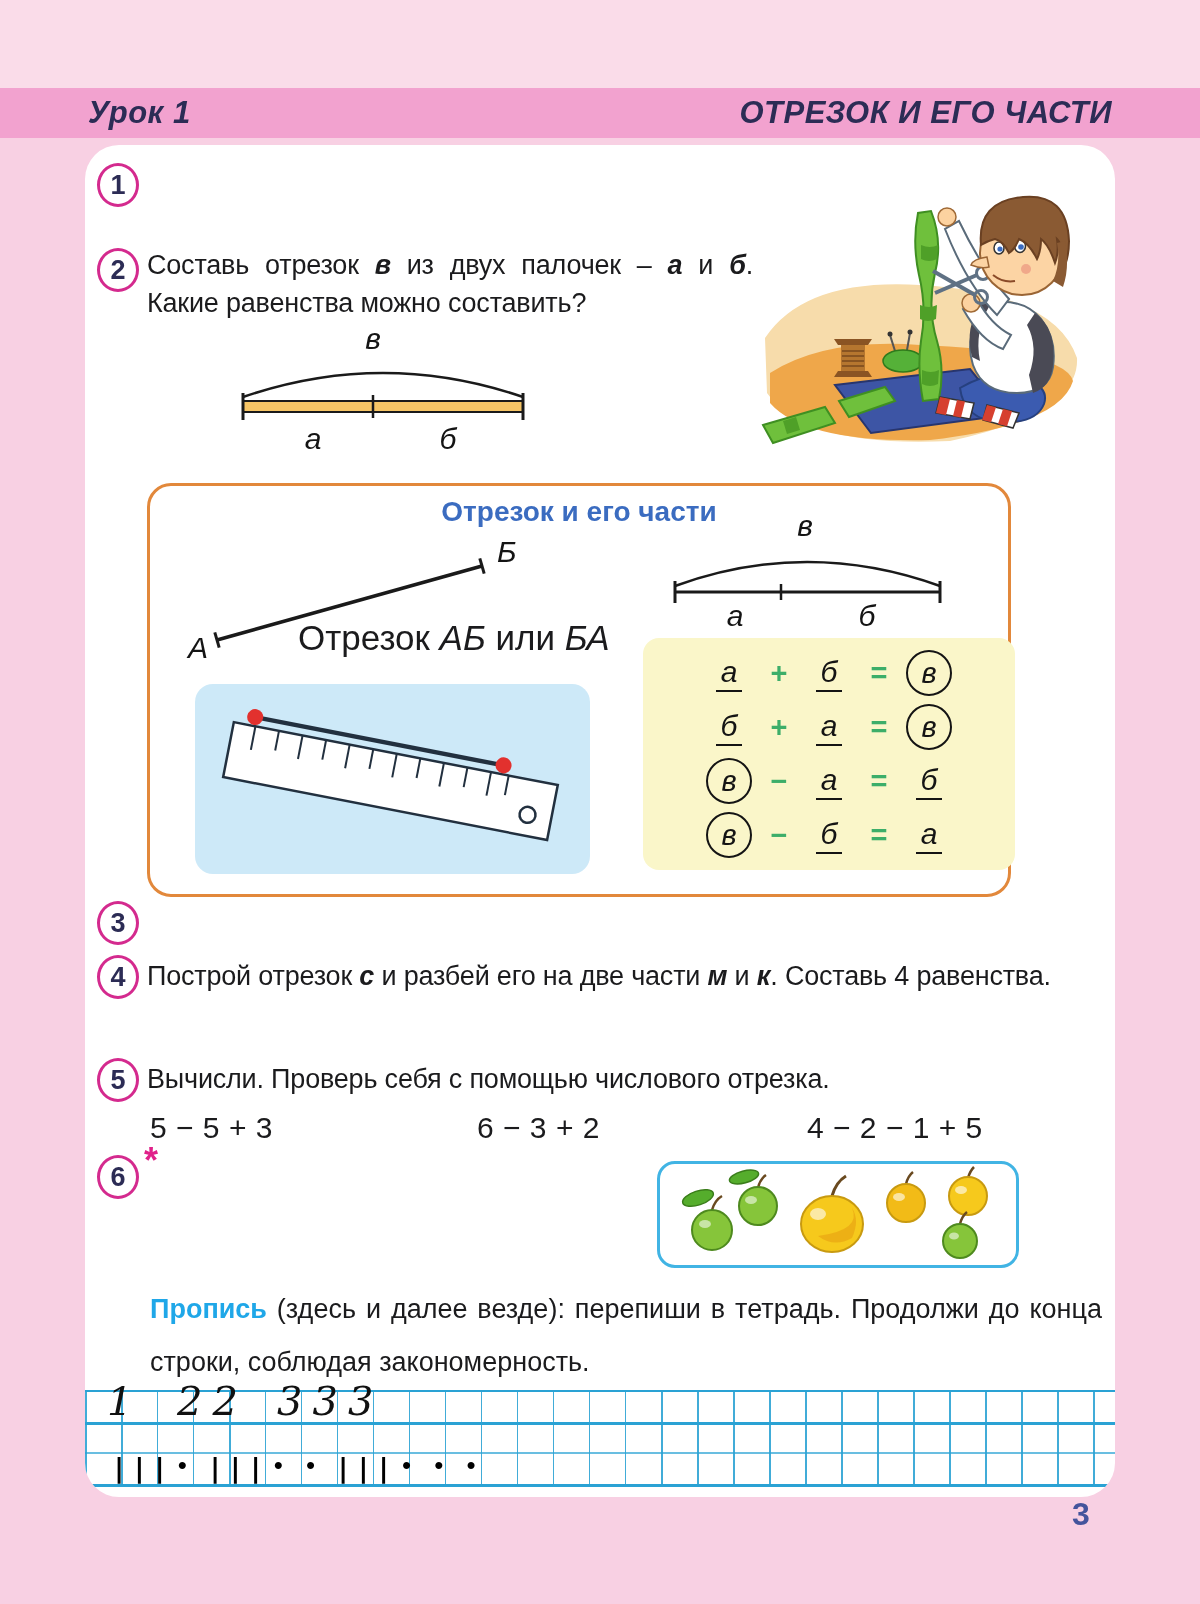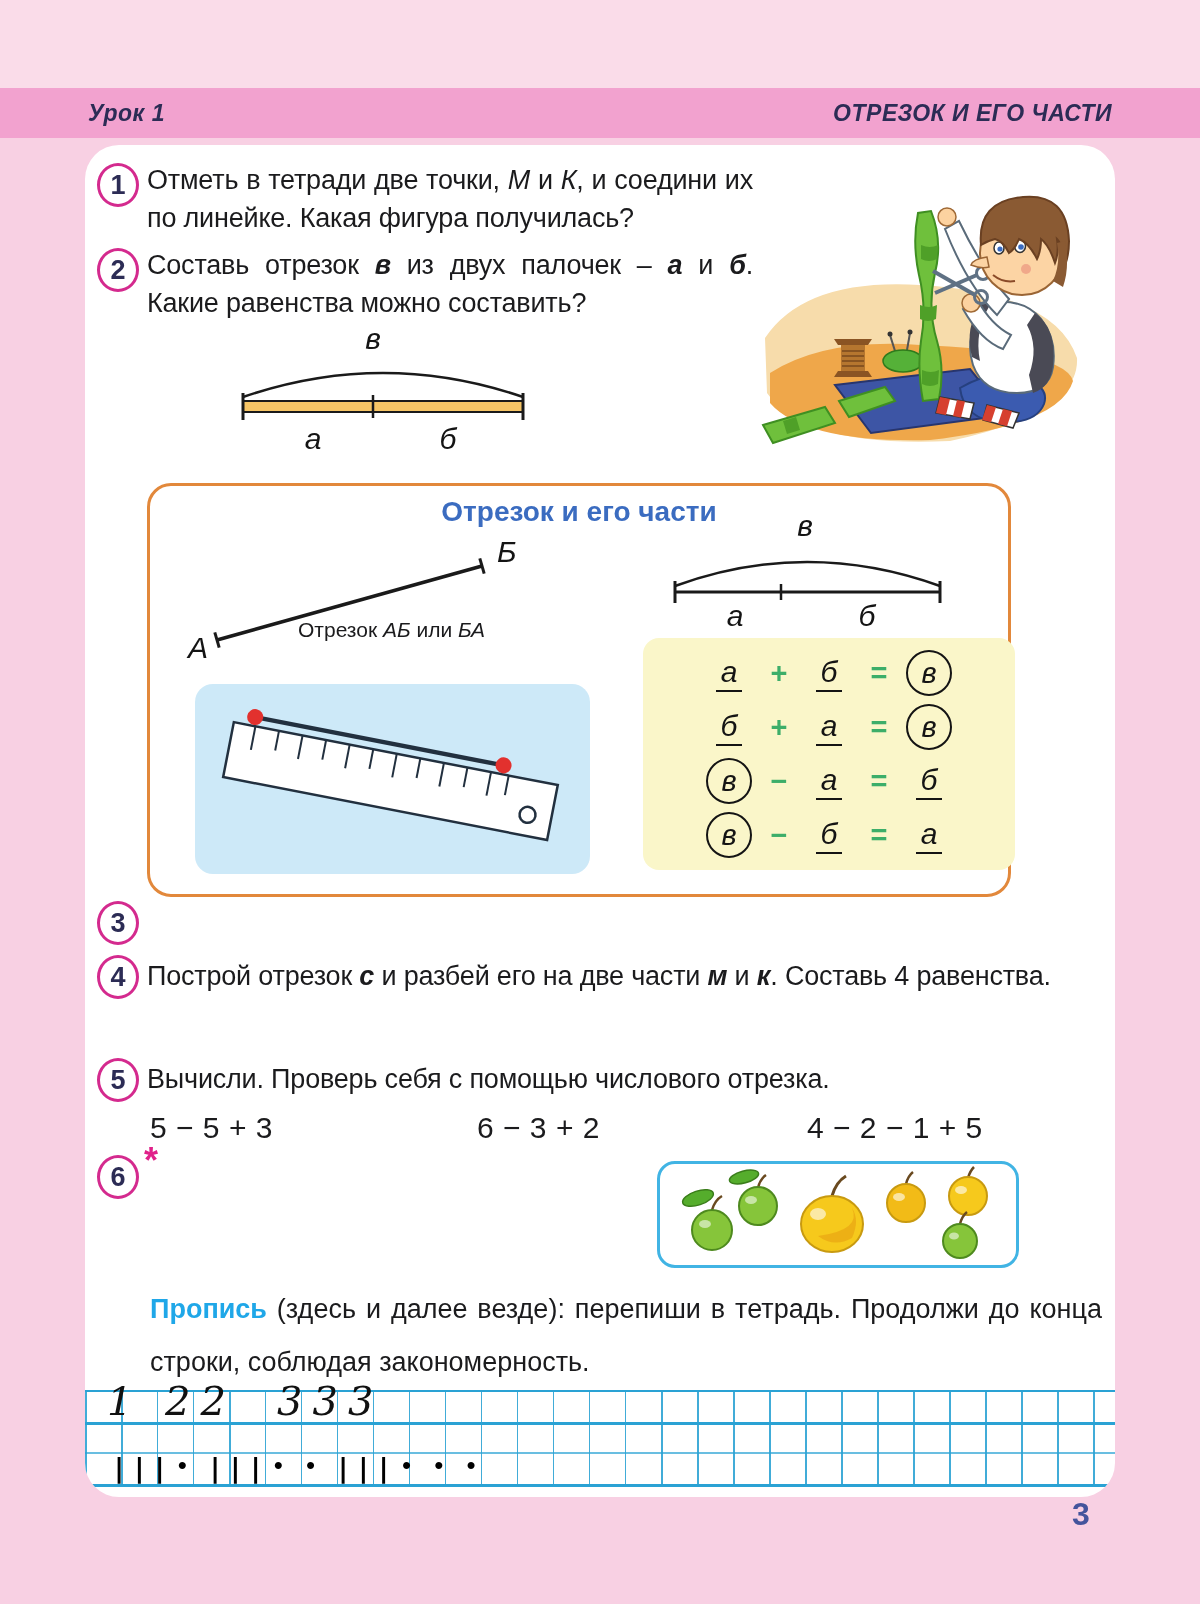--- a/index.html
+++ b/index.html
@@ -13,21 +13,21 @@
   html,body{width:1200px;height:1604px;}
   body{
     position:relative;background:var(--page-bg);overflow:hidden;
     font-family:"Liberation Sans",sans-serif;color:var(--ink);
   }
   .top-strip{position:absolute;left:0;top:0;width:1200px;height:88px;background:var(--top-bg);}
   .band{
     position:absolute;left:0;top:88px;width:1200px;height:50px;background:var(--band);
     display:flex;align-items:center;justify-content:space-between;padding:0 88px;
   }
-  .band span{font-size:23px;font-weight:bold;font-style:italic;color:var(--navy);letter-spacing:.5px;}
+  .band span{font-size:31px;font-weight:bold;font-style:italic;color:var(--navy);letter-spacing:.5px;}
   .card{
     position:absolute;left:85px;top:145px;width:1030px;height:1352px;background:#fff;
     border-radius:34px;overflow:hidden;
   }
   .abs{position:absolute;}
   .badge{
     position:absolute;width:42px;height:44px;border:3px solid var(--magenta);border-radius:50%;
     background:#fff;color:var(--navy);font-weight:bold;font-size:27px;
     display:flex;align-items:center;justify-content:center;
   }
@@ -52,21 +52,21 @@
   .eq-row{
     display:grid;grid-template-columns:58px 42px 58px 42px 58px;justify-content:center;
     align-items:center;justify-items:center;height:54px;
   }
   .eq-letter{font-style:italic;font-size:30px;color:#141414;border-bottom:2.5px solid #141414;padding:0 5px 1px;}
   .eq-circle{
     width:46px;height:46px;border:2.5px solid #141414;border-radius:50%;
     display:flex;align-items:center;justify-content:center;font-style:italic;font-size:29px;color:#141414;
   }
   .eq-op{color:var(--green-op);font-size:29px;font-weight:bold;}
-  .caption{position:absolute;font-size:21px;color:var(--ink);}
+  .caption{position:absolute;font-size:35px;color:var(--ink);}
   .expr{position:absolute;font-size:30px;color:var(--ink);letter-spacing:.5px;}
   .apples-panel{position:absolute;background:#fff;border:3px solid var(--apples-border);border-radius:18px;}
   .propis{position:absolute;font-size:27px;line-height:53px;text-align:justify;}
   .propis b{color:var(--propis-blue);}
   .grid{
     position:absolute;left:0;top:1245px;width:1030px;height:97px;background:
     repeating-linear-gradient(to right,var(--grid-line) 0 1.5px,transparent 1.5px 36px);
   }
   .hline{position:absolute;left:0;width:1030px;background:var(--grid-line-strong);}
   .digit{
@@ -88,21 +88,20 @@
 <div class="band">
   <span>Урок 1</span>
   <span>ОТРЕЗОК И ЕГО ЧАСТИ</span>
 </div>
 
 <div class="card">
 
   <div class="badge" style="left:12px;top:18px;">
     <span>1</span>
   </div>
-  <div class="task-text" style="left:62px;top:16px;width:606px;"><span>Отметь в тетради две точки, </span><span class="i">М</span><span> и </span><span class="i">К</span><span>, и соедини их по линейке. Какая фигура получилась?</span></div>
 
   <div class="badge" style="left:12px;top:103px;">
     <span>2</span>
   </div>
   <div class="task-text" style="left:62px;top:101px;width:606px;"><span>Составь отрезок </span><span class="bi">в</span><span> из двух палочек – </span><span class="bi">а</span><span> и </span><span class="bi">б</span><span>. Какие равенства можно составить?</span></div>
 
   <svg class="abs" style="left:138px;top:178px;" width="320" height="130" viewBox="0 0 320 130">
     <path d="M20,74 Q160,26 300,74" fill="none" stroke="#1a1a1a" stroke-width="2.5"></path>
     <text class="seg-label" x="150" y="26" text-anchor="middle">в</text>
     <rect x="20" y="78" width="280" height="11" fill="#f6c566" stroke="#1a1a1a" stroke-width="2"></rect>
@@ -318,21 +317,21 @@
   <div class="propis" style="left:65px;top:1138px;width:952px;">
     <b>Пропись</b><span> (здесь и далее везде): перепиши в тетрадь. Продолжи до конца строки, соблюдая закономерность.</span>
   </div>
 
   <div class="grid">
     <div class="hline" style="top:0;height:2px;"></div>
     <div class="hline" style="top:32px;height:2.5px;"></div>
     <div class="hline" style="top:62px;height:1.5px;opacity:.7;"></div>
     <div class="hline" style="top:94px;height:2.5px;"></div>
     <span class="digit" style="left:22px;">1</span>
-    <span class="digit" style="left:80px;letter-spacing:10px;">22</span>
+    <span class="digit" style="left:92px;letter-spacing:10px;">22</span>
     <span class="digit" style="left:192px;letter-spacing:10px;">333</span>
     <div class="pattern">
       <span class="pat-bars">|||</span>
       <span class="pat-dots">•</span>
       <span class="pat-bars">|||</span>
       <span class="pat-dots">• •</span>
       <span class="pat-bars">|||</span>
       <span class="pat-dots">• • •</span>
     </div>
   </div>

